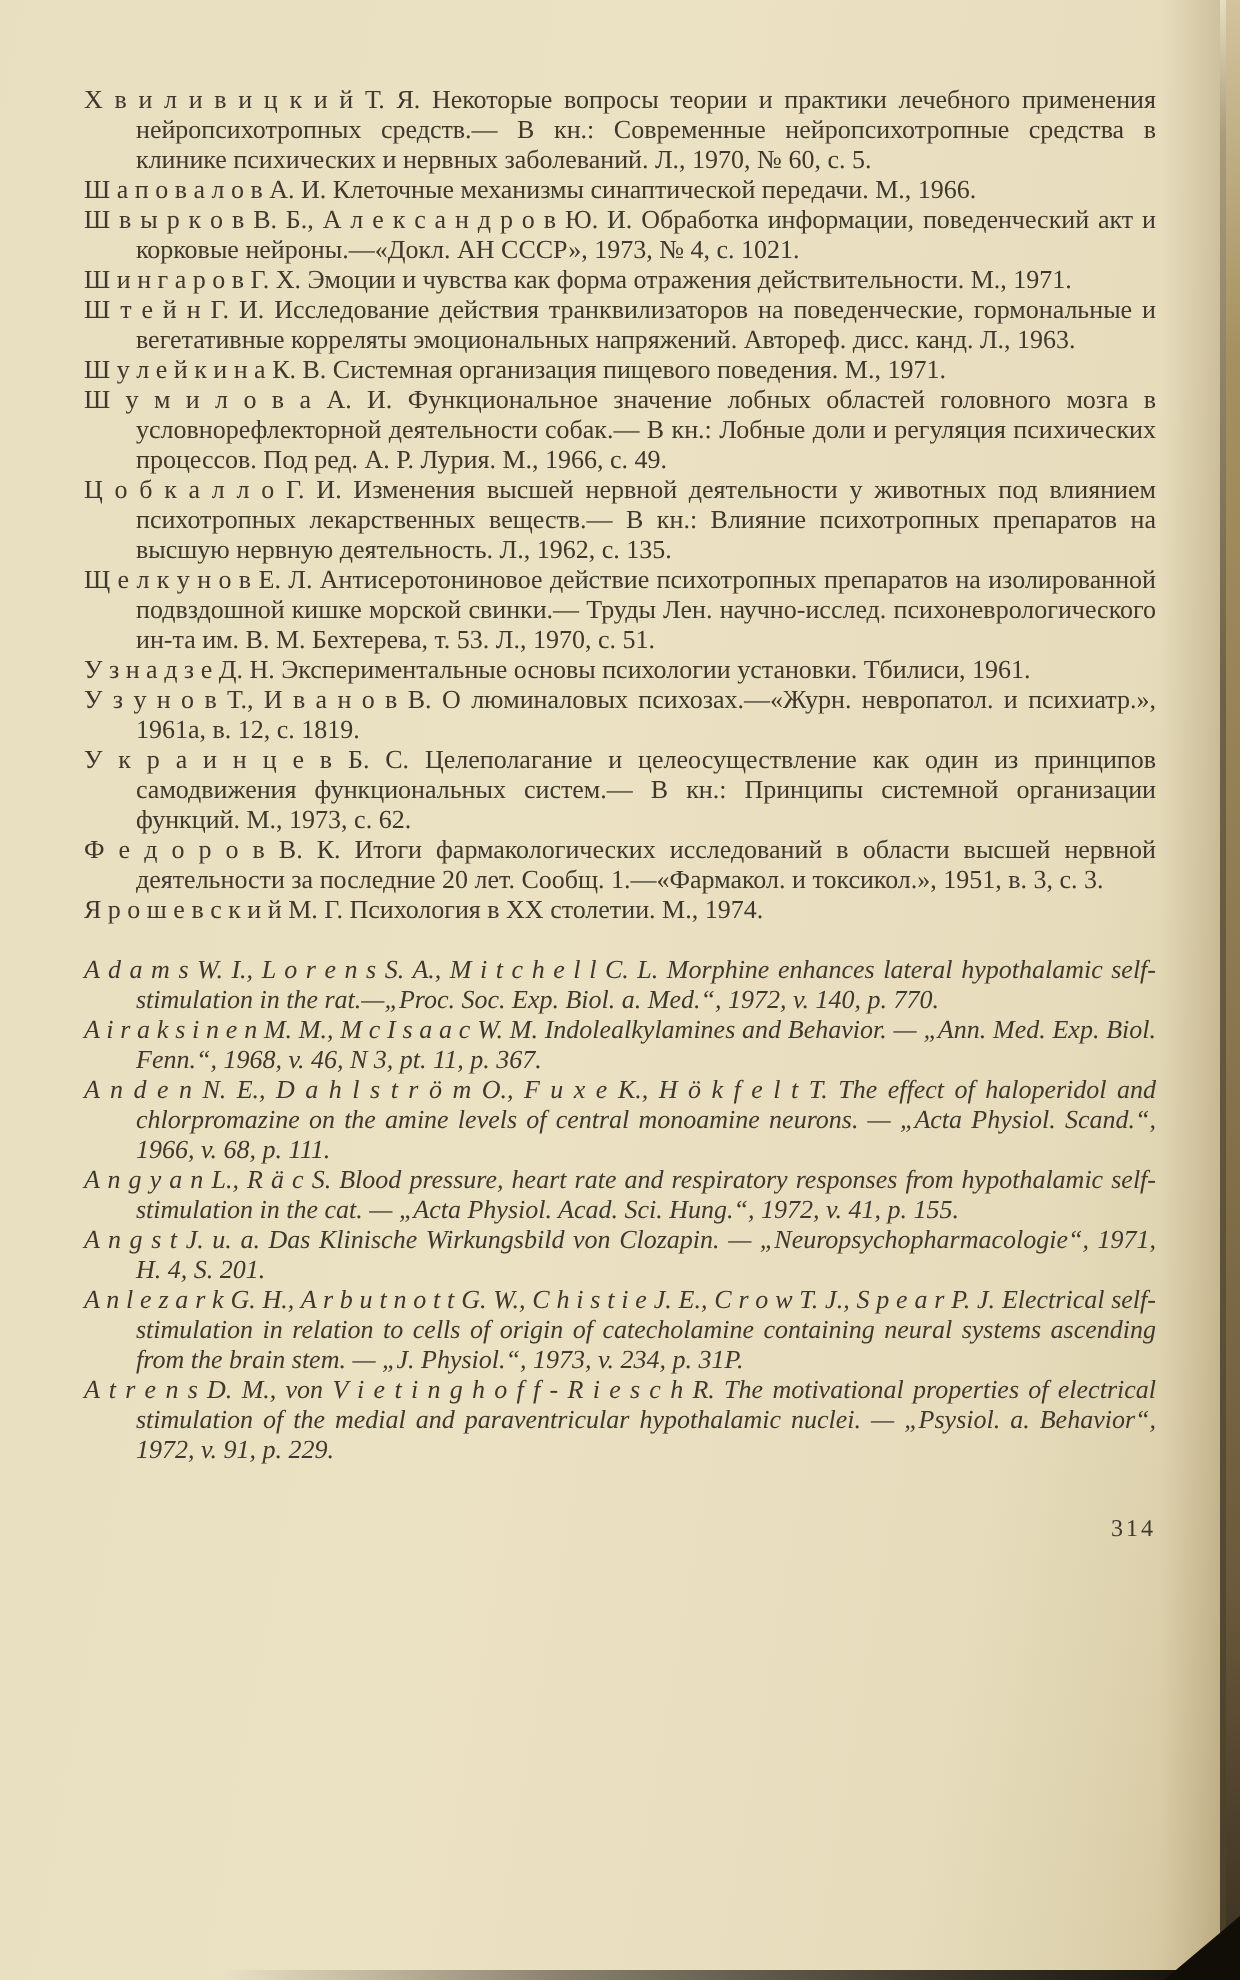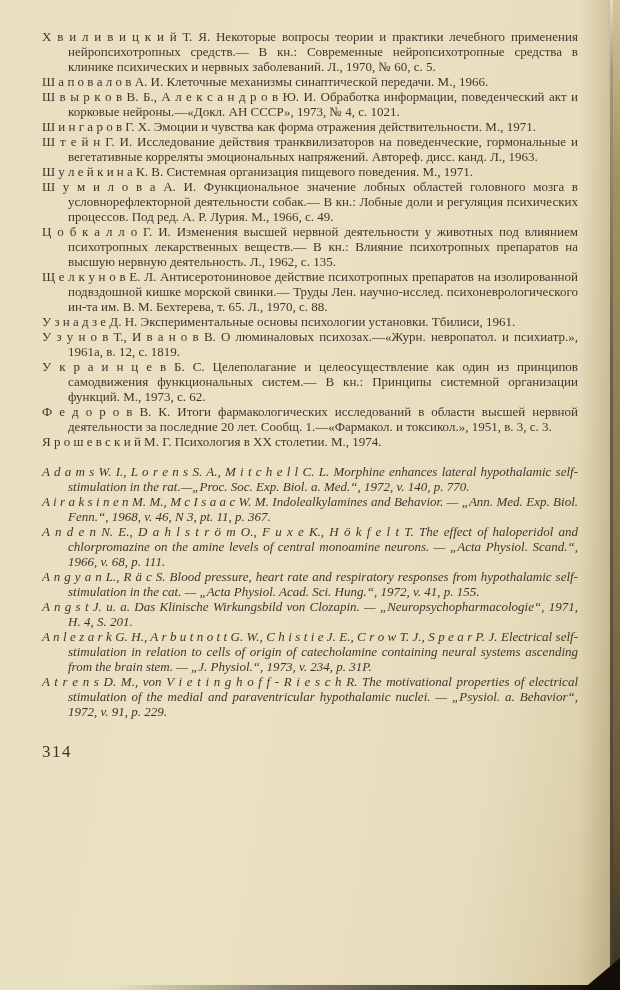--- a/index.html
+++ b/index.html
@@ -35,50 +35,50 @@
     background:linear-gradient(to right,rgba(22,17,11,0) 0%,rgba(22,17,11,0) 18%,rgba(22,17,11,0.45) 45%,rgba(22,17,11,0.8) 75%,#0f0c07 100%);
     pointer-events:none;
   }
   .corner-black{
     position:absolute;right:0;bottom:0;width:38px;height:32px;
     background:#110d07;
     clip-path:polygon(100% 0,0 100%,100% 100%);
     pointer-events:none;
   }
   .text-block{
-    position:absolute;left:42px;top:29px;width:536px;
+    position:absolute;left:42px;top:42px;width:536px;
     color:var(--ink);
     font-size:13px;line-height:15px;
     text-align:justify;
   }
   .entry{margin:0;padding-left:26px;text-indent:-26px;}
   .latin-section{margin-top:15px;font-style:italic;}
   .pageno{
-    margin-top:25px;text-align:left;letter-spacing:1.5px;
-    color:var(--ink);font-size:17px;
+    margin-top:25px;text-align:right;letter-spacing:1.5px;
+    color:var(--ink);font-size:12px;
   }
 </style>
 </head>
 <body>
 
 <div class="page">
 
   <div class="text-block">
 
     <div class="cyrillic-section">
 
     <p class="entry"><span>Х в и л и в и ц к и й Т. Я. Некоторые вопросы теории и практики лечебного применения нейропсихотропных средств.— В кн.: Современные нейропсихотропные средства в клинике психических и нервных заболеваний. Л., 1970, № 60, с. 5.</span></p>
         <p class="entry"><span>Ш а п о в а л о в А. И. Клеточные механизмы синаптической передачи. М., 1966.</span></p>
         <p class="entry"><span>Ш в ы р к о в В. Б., А л е к с а н д р о в Ю. И. Обработка информации, поведенческий акт и корковые нейроны.—«Докл. АН СССР», 1973, № 4, с. 1021.</span></p>
         <p class="entry"><span>Ш и н г а р о в Г. Х. Эмоции и чувства как форма отражения действительности. М., 1971.</span></p>
         <p class="entry"><span>Ш т е й н Г. И. Исследование действия транквилизаторов на поведенческие, гормональные и вегетативные корреляты эмоциональных напряжений. Автореф. дисс. канд. Л., 1963.</span></p>
         <p class="entry"><span>Ш у л е й к и н а К. В. Системная организация пищевого поведения. М., 1971.</span></p>
         <p class="entry"><span>Ш у м и л о в а А. И. Функциональное значение лобных областей головного мозга в условнорефлекторной деятельности собак.— В кн.: Лобные доли и регуляция психических процессов. Под ред. А. Р. Лурия. М., 1966, с. 49.</span></p>
         <p class="entry"><span>Ц о б к а л л о Г. И. Изменения высшей нервной деятельности у животных под влиянием психотропных лекарственных веществ.— В кн.: Влияние психотропных препаратов на высшую нервную деятельность. Л., 1962, с. 135.</span></p>
-        <p class="entry"><span>Щ е л к у н о в Е. Л. Антисеротониновое действие психотропных препаратов на изолированной подвздошной кишке морской свинки.— Труды Лен. научно-исслед. психоневрологического ин-та им. В. М. Бехтерева, т. 65. Л., 1970, с. 88.</span></p>
+        <p class="entry"><span>Щ е л к у н о в Е. Л. Антисеротониновое действие психотропных препаратов на изолированной подвздошной кишке морской свинки.— Труды Лен. научно-исслед. психоневрологического ин-та им. В. М. Бехтерева, т. 53. Л., 1970, с. 51.</span></p>
         <p class="entry"><span>У з н а д з е Д. Н. Экспериментальные основы психологии установки. Тбилиси, 1961.</span></p>
         <p class="entry"><span>У з у н о в Т., И в а н о в В. О люминаловых психозах.—«Журн. невропатол. и психиатр.», 1961а, в. 12, с. 1819.</span></p>
         <p class="entry"><span>У к р а и н ц е в Б. С. Целеполагание и целеосуществление как один из принципов самодвижения функциональных систем.— В кн.: Принципы системной организации функций. М., 1973, с. 62.</span></p>
         <p class="entry"><span>Ф е д о р о в В. К. Итоги фармакологических исследований в области высшей нервной деятельности за последние 20 лет. Сообщ. 1.—«Фармакол. и токсикол.», 1951, в. 3, с. 3.</span></p>
         <p class="entry"><span>Я р о ш е в с к и й М. Г. Психология в XX столетии. М., 1974.</span></p>
       </div>
 
     <div class="latin-section">
 
     <p class="entry"><span>A d a m s W. I., L o r e n s S. A., M i t c h e l l C. L. Morphine enhances lateral hypothalamic self-stimulation in the rat.—„Proc. Soc. Exp. Biol. a. Med.“, 1972, v. 140, p. 770.</span></p>

